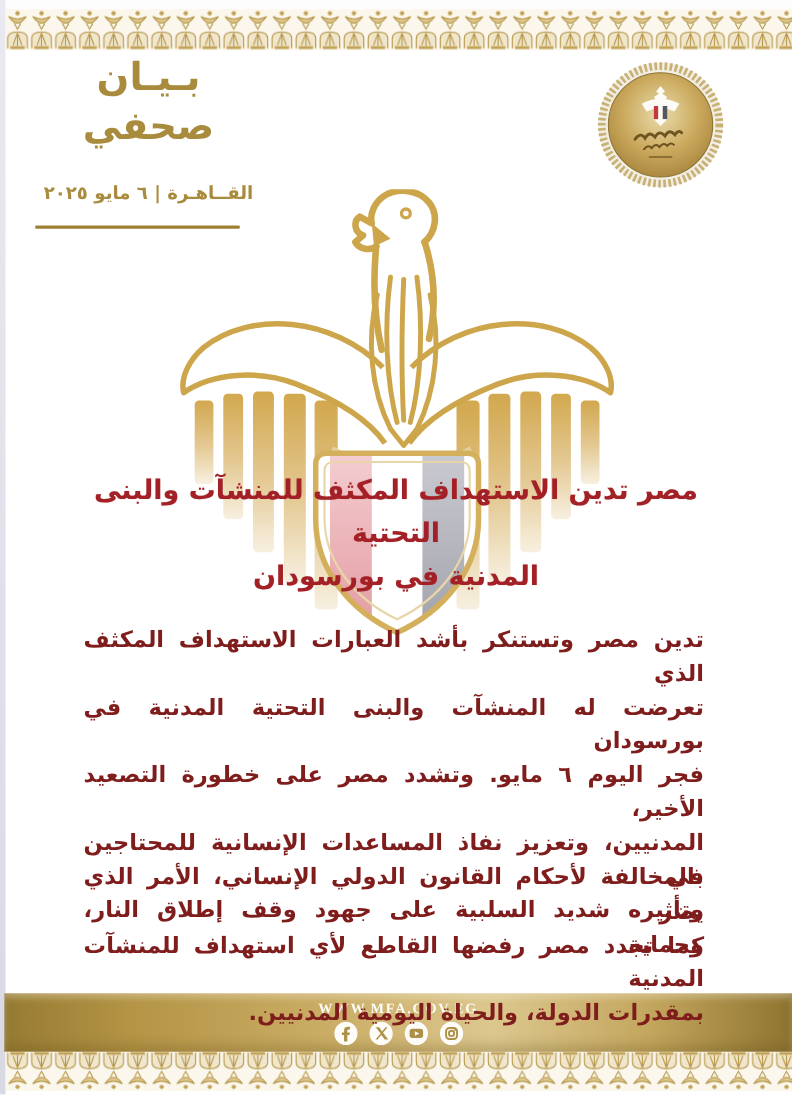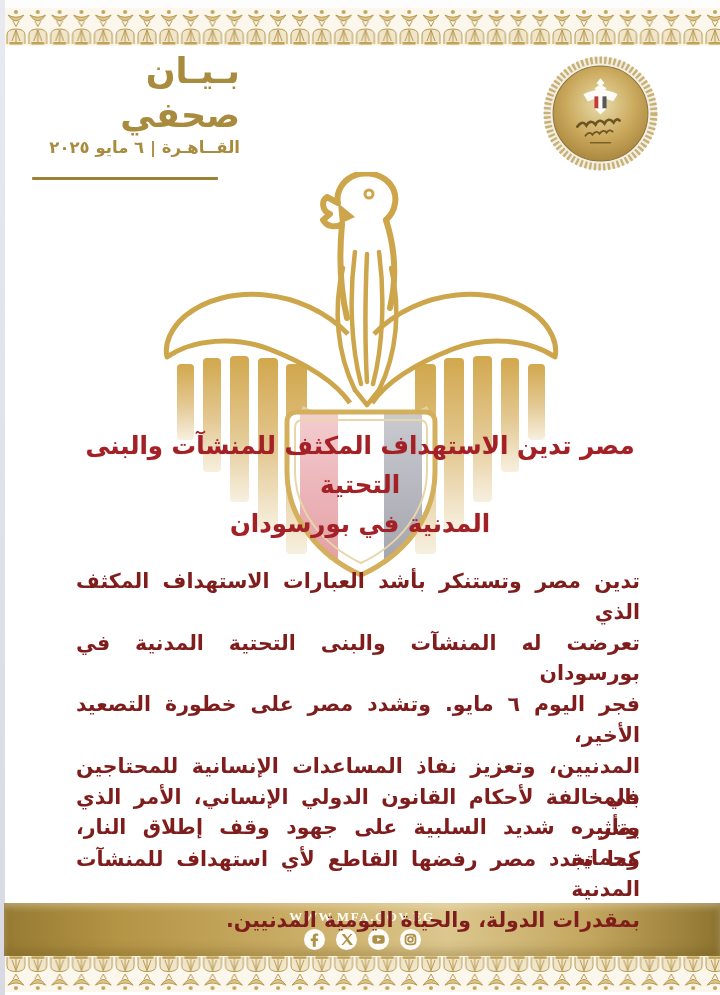--- a/index.html
+++ b/index.html
@@ -14,24 +14,24 @@
     background:linear-gradient(180deg,#E9E9F2,#D9D9E4);}
   .edge-top{position:absolute;left:0;top:0;right:0;height:8px;background:#FDFDFE;}
 
   
   .orn{position:absolute;left:5px;right:0;height:38px;}
   .orn-top{top:8px;}
   .orn-bottom{top:955px;height:37px;}
   .orn svg{width:100%;height:100%;display:block;}
 
   
-  .header-block{position:absolute;left:30px;top:50px;width:210px;
+  .header-block{position:absolute;left:30px;top:50px;width:210px;text-align:center;
     color:#A98B3E;direction:rtl;}
   .press-title{margin:0;font-size:35px;font-weight:bold;letter-spacing:0;line-height:1.25;}
-  .dateline{margin-top:0;font-size:16.5px;font-weight:bold;color:#A98B3E;}
+  .dateline{margin-top:28px;font-size:16.5px;font-weight:bold;color:#A98B3E;}
   .gold-rule{margin:20px auto 0 2px;width:186px;height:3px;background:#9C8034;border-radius:1px;}
 
   
   .seal{position:absolute;left:543px;top:56px;width:115px;height:115px;}
   .seal svg{width:100%;height:100%;display:block;}
 
   
   .watermark{position:absolute;left:143px;top:172px;width:436px;height:415px;pointer-events:none;}
   .watermark svg{width:100%;height:100%;display:block;}
 

